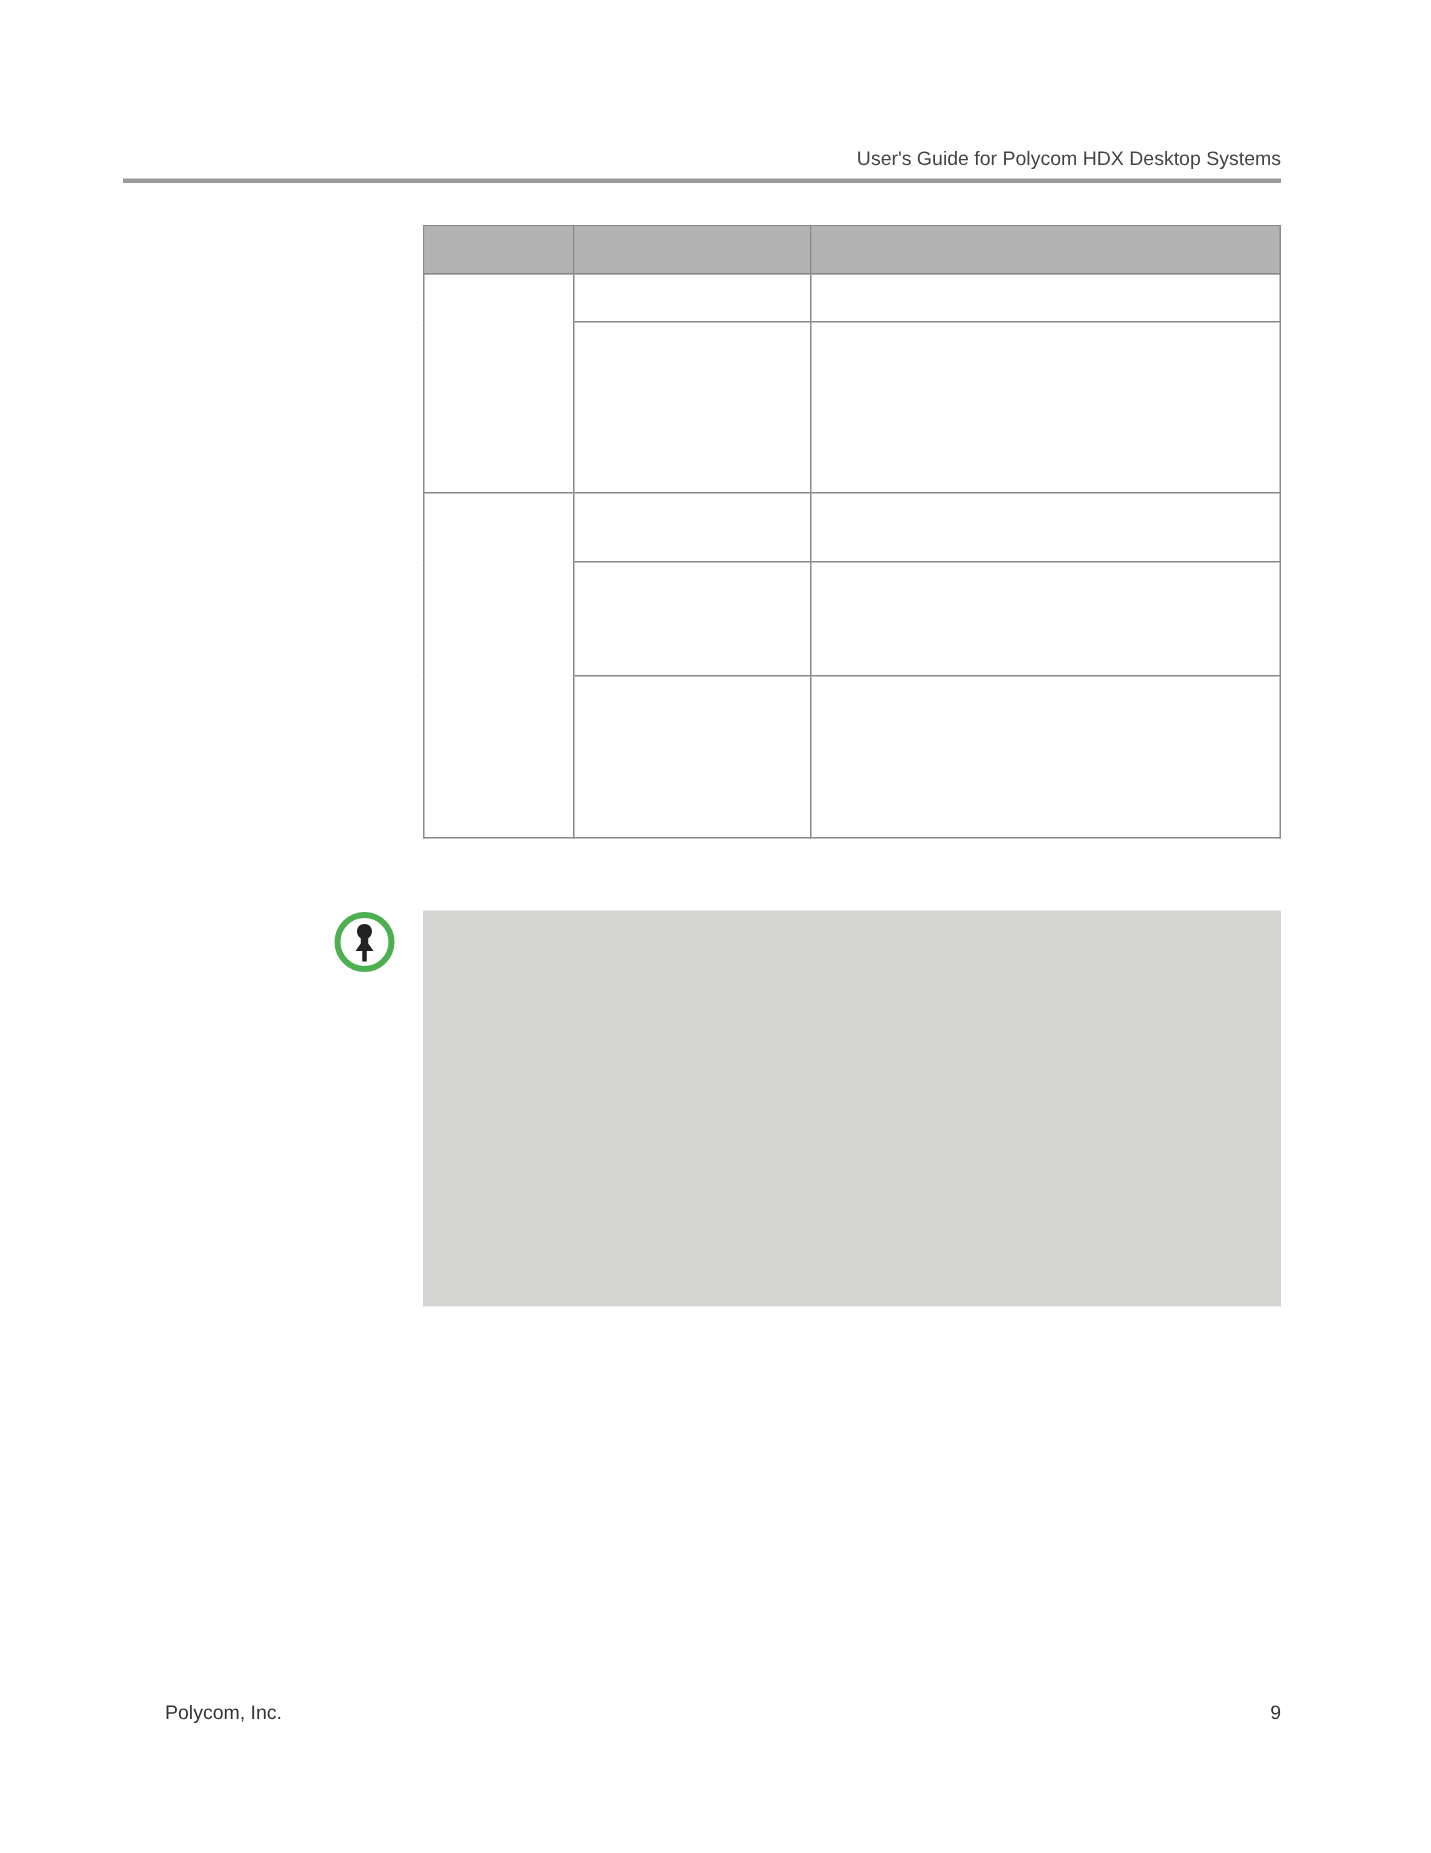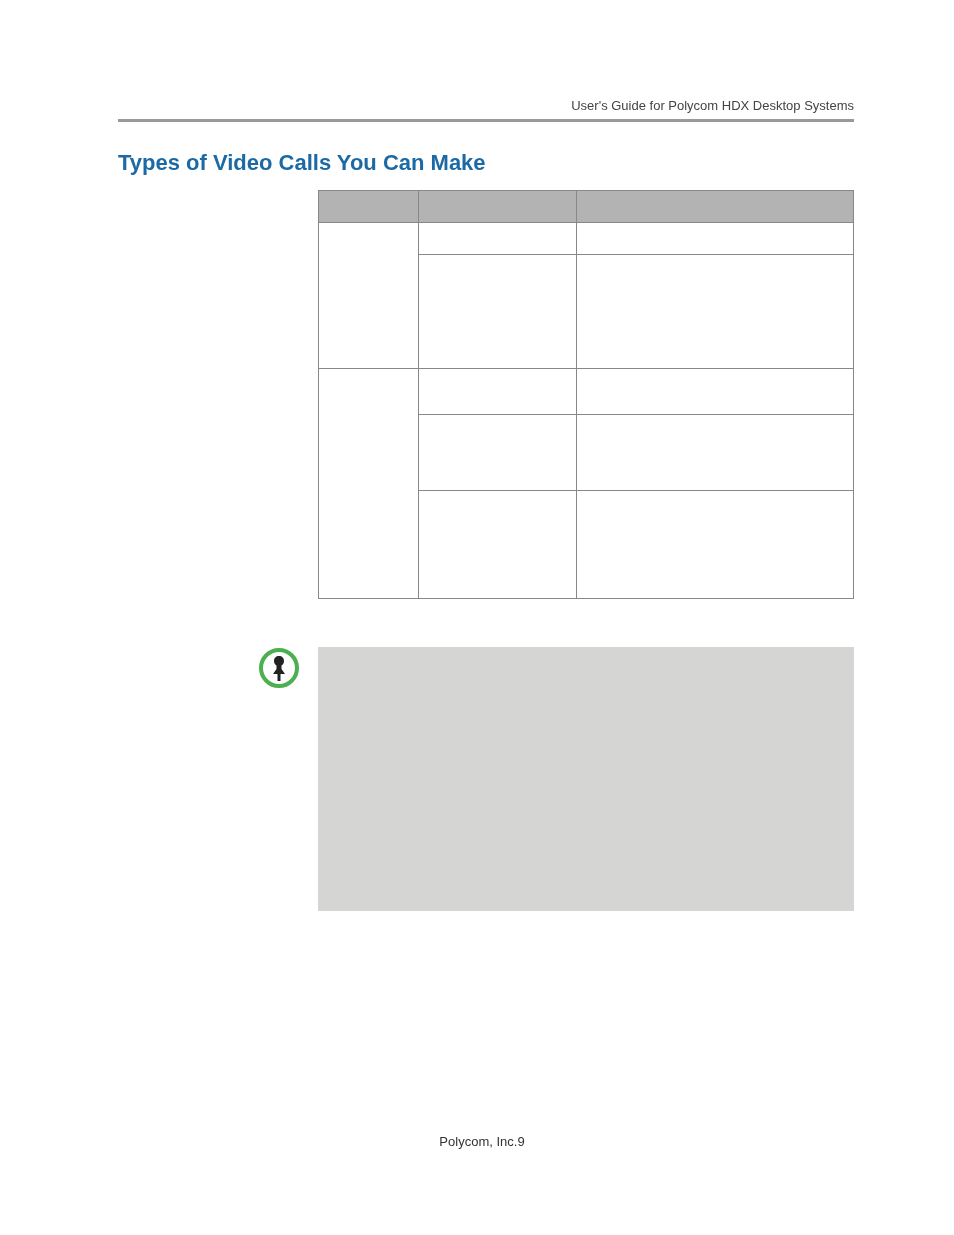--- a/index.html
+++ b/index.html
@@ -5,21 +5,21 @@
   * { box-sizing: border-box; margin: 0; padding: 0; }
   body {
     width: 954px;
     height: 1235px;
     background: #fff;
     font-family: Georgia, 'Times New Roman', serif;
     position: relative;
     color: #000;
   }
   .page {
-    padding: 98px 100px 0 118px;
+    padding: 98px 100px 0 82px;
   }
   .header-right {
     text-align: right;
     font-family: Arial, Helvetica, sans-serif;
     font-size: 13px;
     color: #444;
     margin-bottom: 6px;
   }
   .header-rule {
     border: none;
@@ -76,34 +76,33 @@
     flex: 1;
     background: #d5d5d3;
     height: 264px;
   }
   .footer {
     position: absolute;
     bottom: 86px;
     left: 110px;
     right: 100px;
     display: flex;
-    justify-content: center;
+    justify-content: space-between;
     font-family: Arial, Helvetica, sans-serif;
     font-size: 13px;
     color: #333;
   }
 </style>
 </head>
 <body>
 
 <div class="page">
   <div class="header-right">User's Guide for Polycom HDX Desktop Systems</div>
   <hr class="header-rule">
 
-  <div class="section-title">Types of Video Calls You Can Make</div>
 
   <div class="body-col">
 
     <table class="call-table">
       <tbody>
           <tr>
         <th class="col1"></th>
         <th class="col2"></th>
         <th class="col3"></th>
       </tr>

